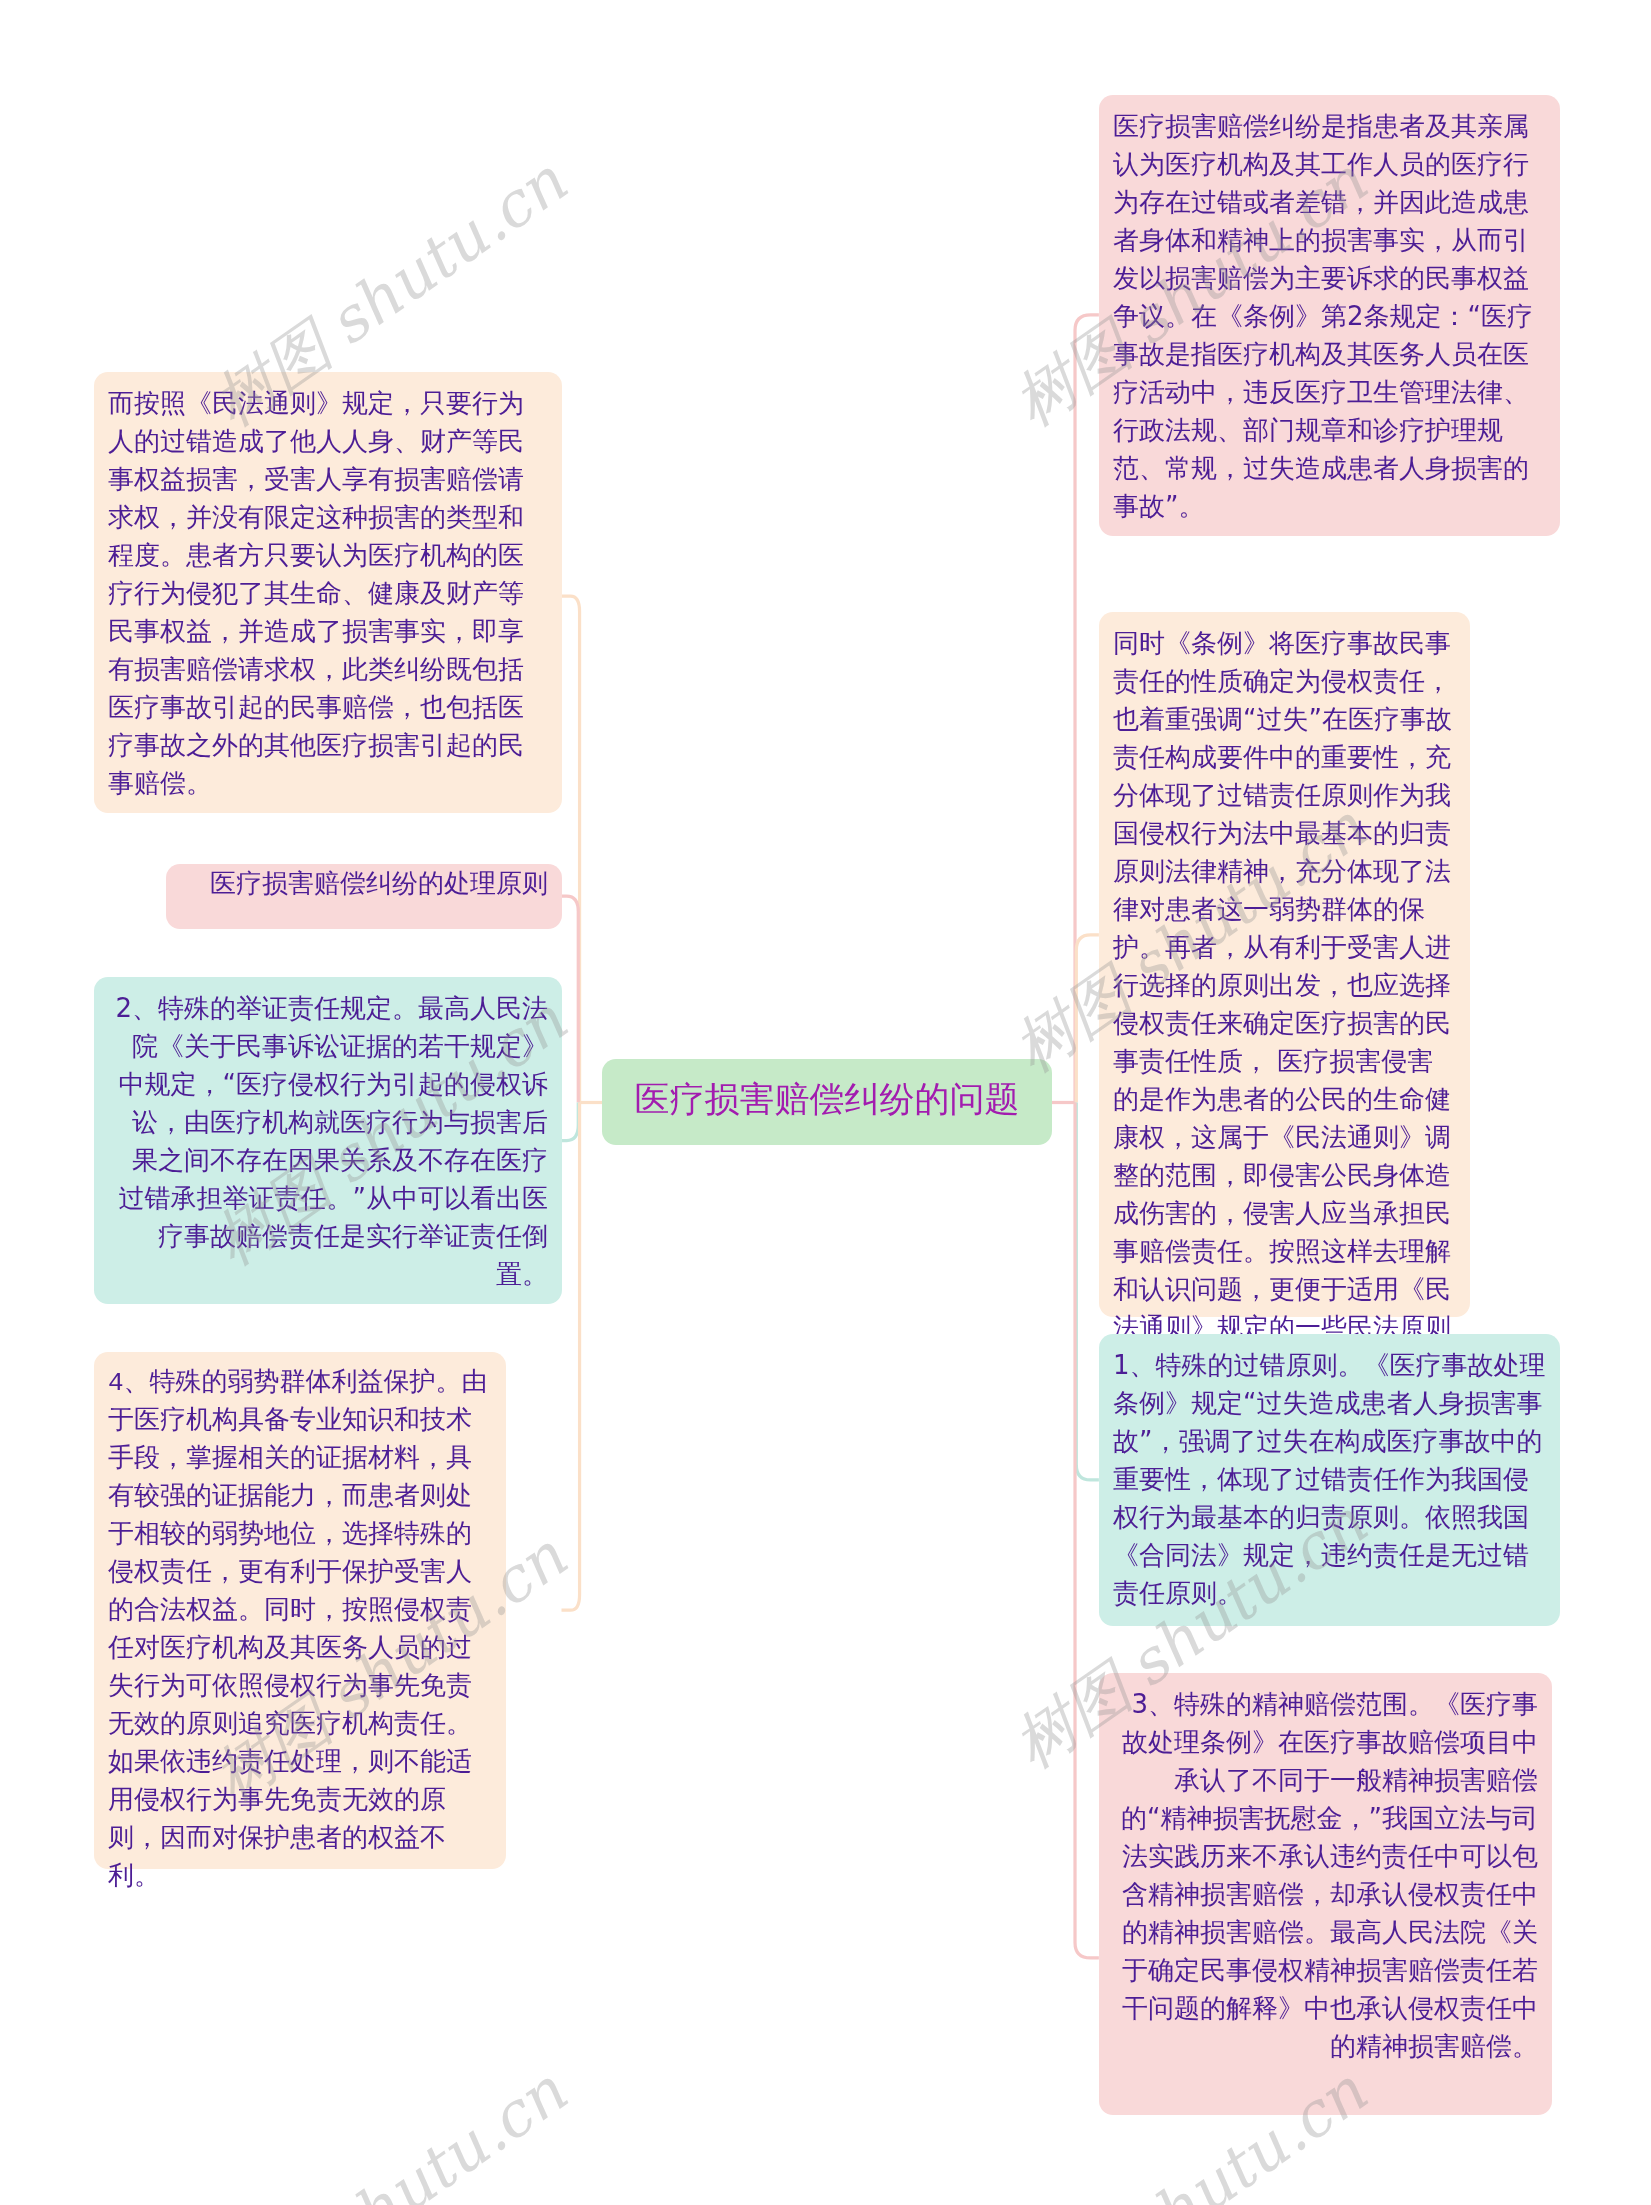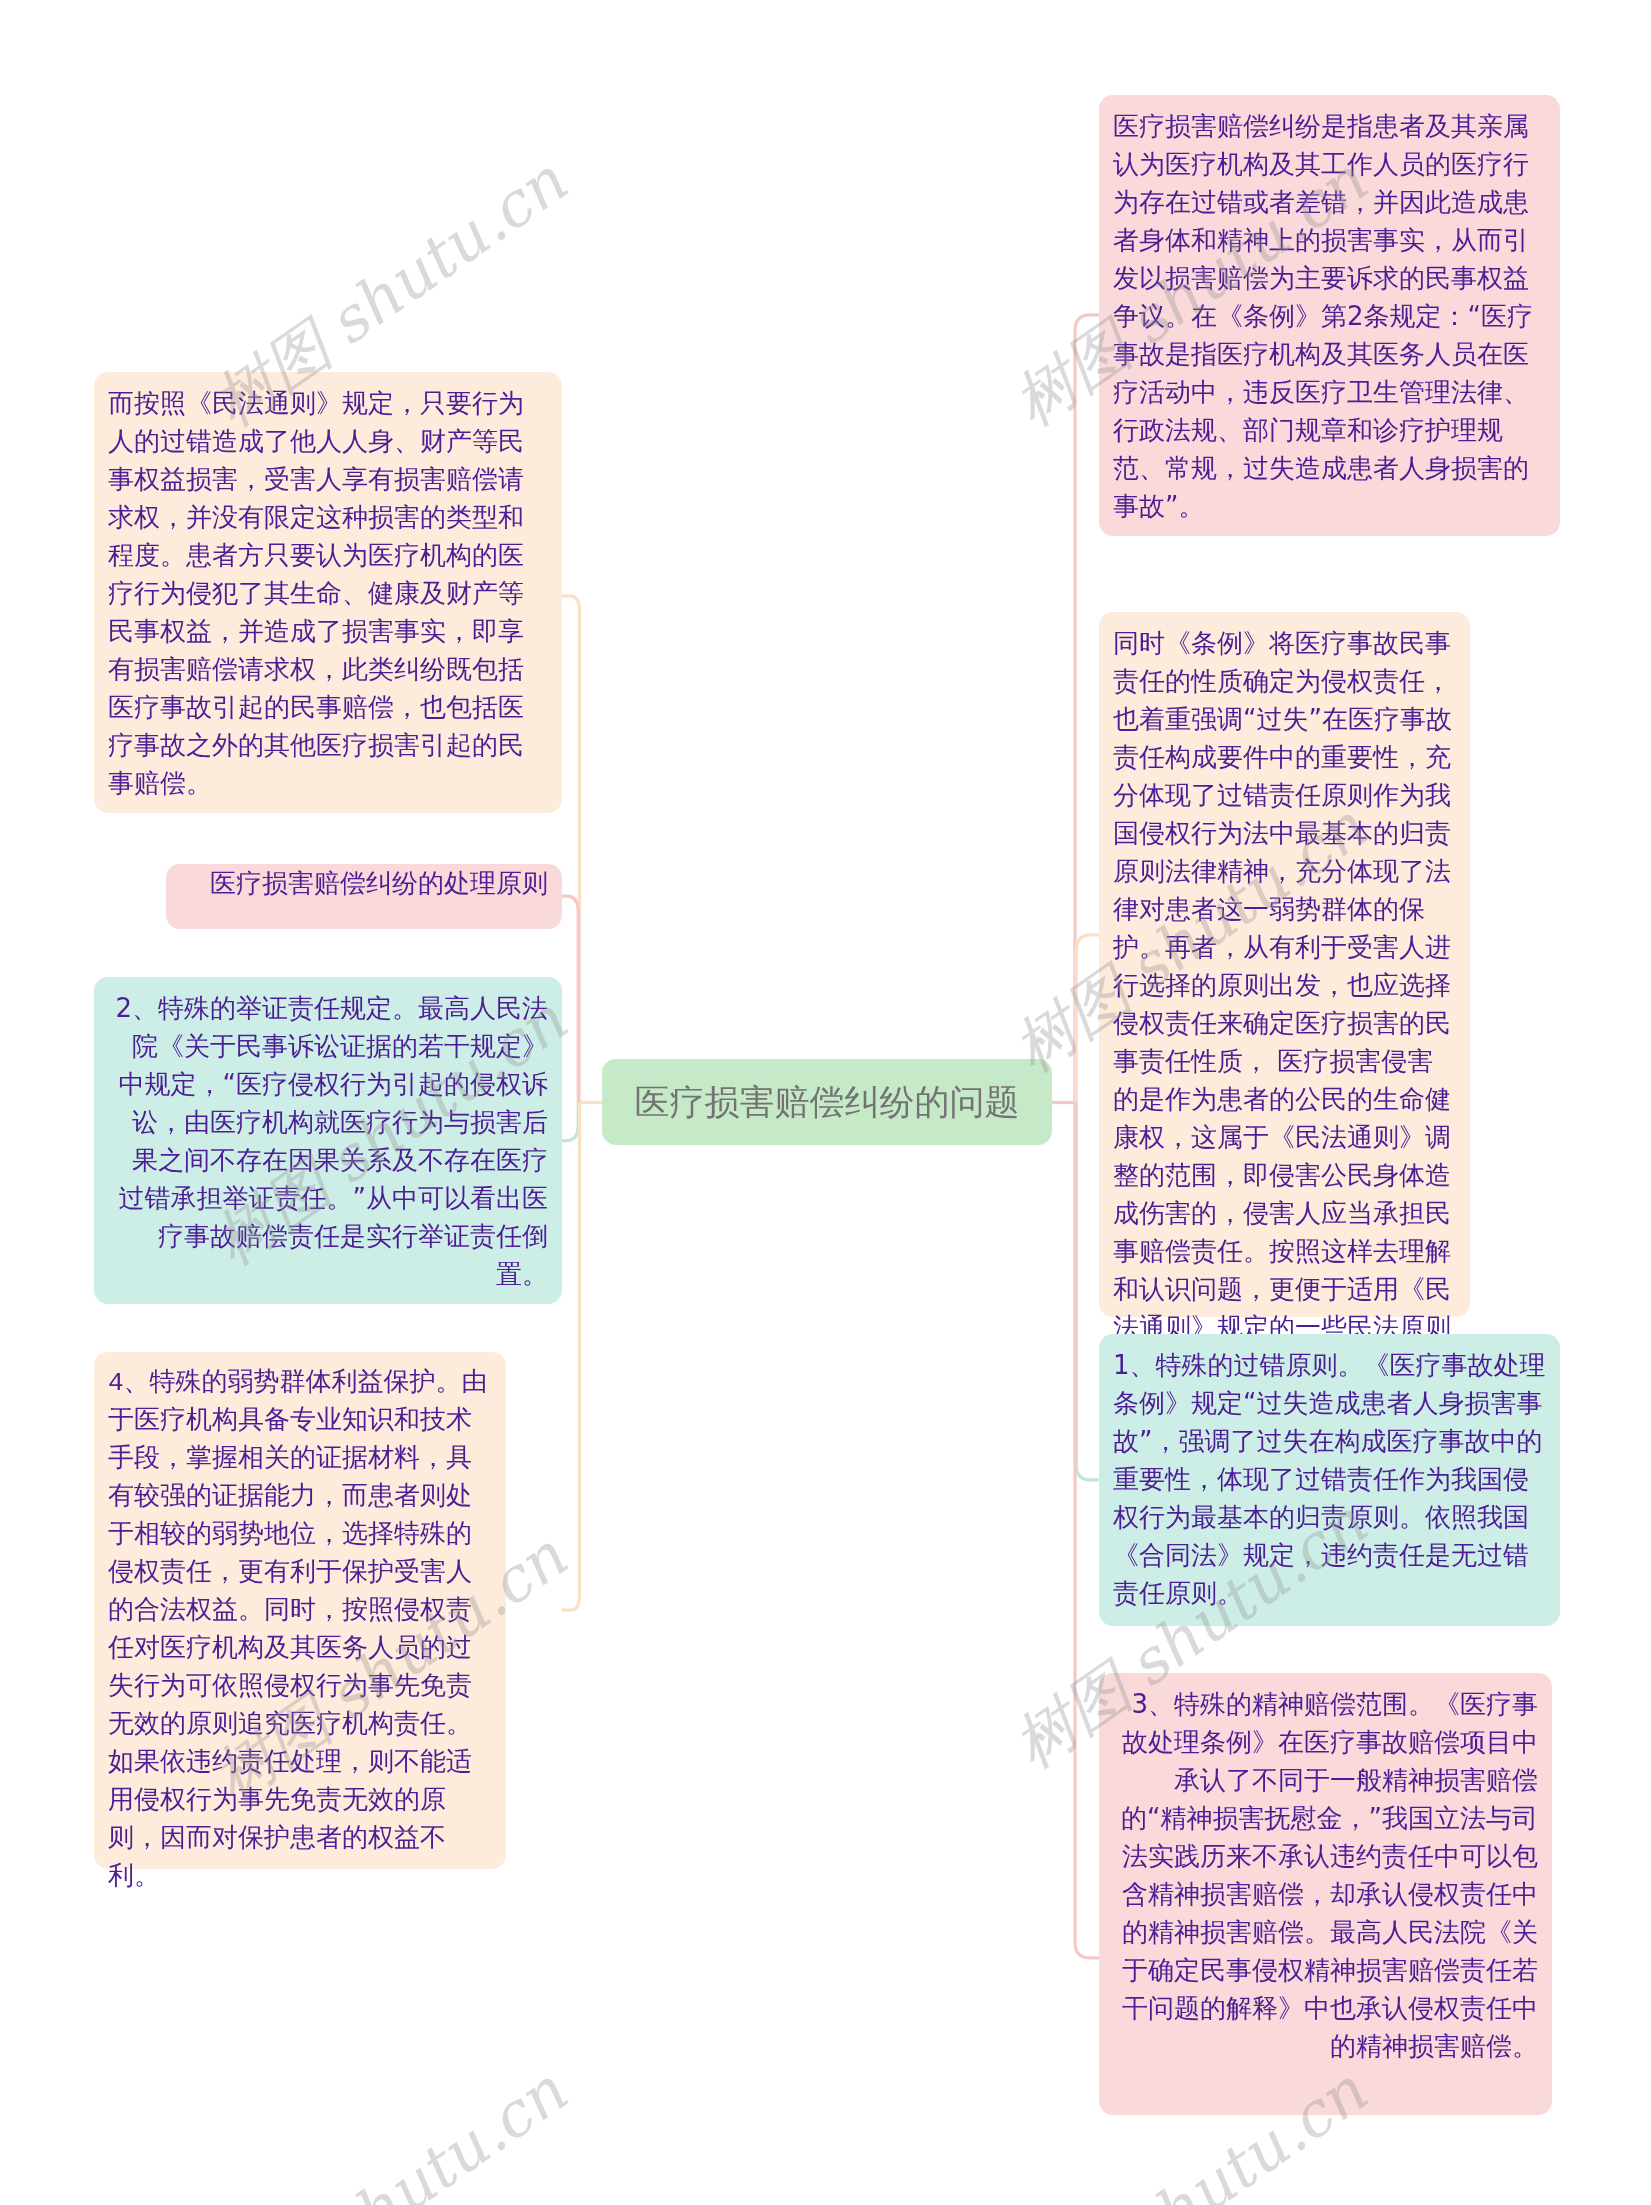--- a/index.html
+++ b/index.html
@@ -11,21 +11,21 @@
     position: absolute; box-sizing: border-box; border-radius: 14px;
     color: #4c1d95; font-size: 26px; line-height: 38px;
     padding: 11.6px 14px 11.6px 14px; word-break: break-all; letter-spacing: 0px;
   }
   .pink { background: #f9d9d9; }
   .cream { background: #fdebdb; }
   .teal { background: #cdeee7; }
   .green { background: #c6eac8; }
   .center {
     display: flex; align-items: center; justify-content: center;
-    font-size: 35px; padding: 16px; color: #737373;
+    font-size: 35px; padding: 16px; color: #a21caf; font-family: Liberation Mono, monospace;
   }
   .label {
     display: flex; justify-content: flex-end;
     font-size: 26px; padding: 0 14px; white-space: nowrap;
   }
   svg.connectors { position: absolute; left: 0; top: 0; pointer-events: none; }
   .watermark {
     position: absolute; font-family: "DejaVu Serif", "Liberation Serif", serif;
     font-style: italic; font-size: 62px; color: rgba(150,150,150,0.35);
     transform: rotate(-35deg); transform-origin: left bottom; white-space: nowrap;

